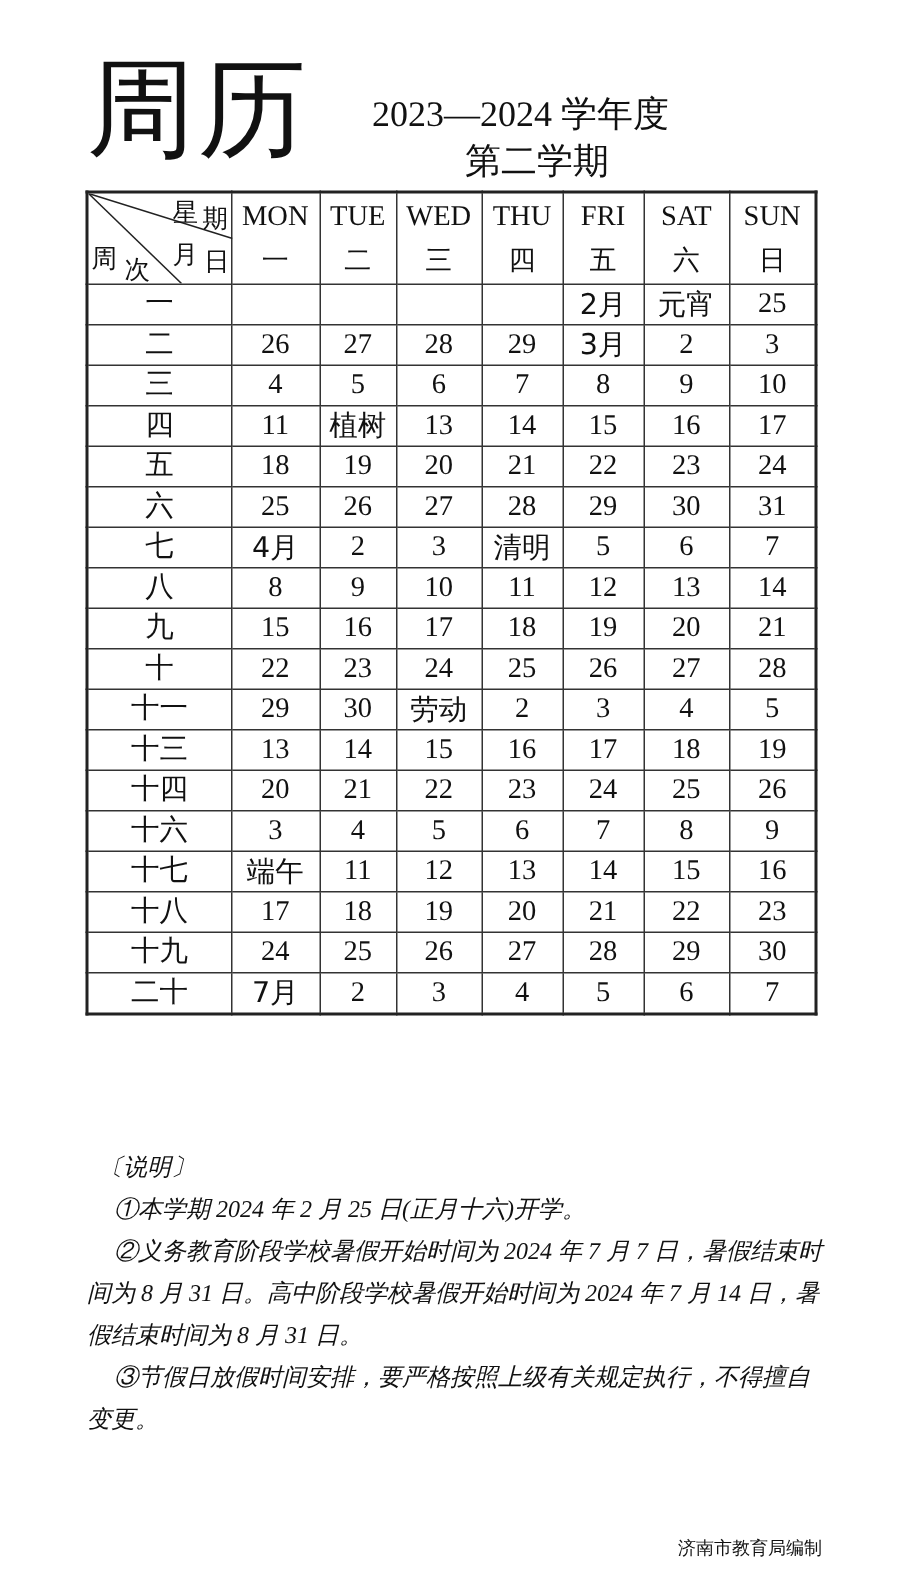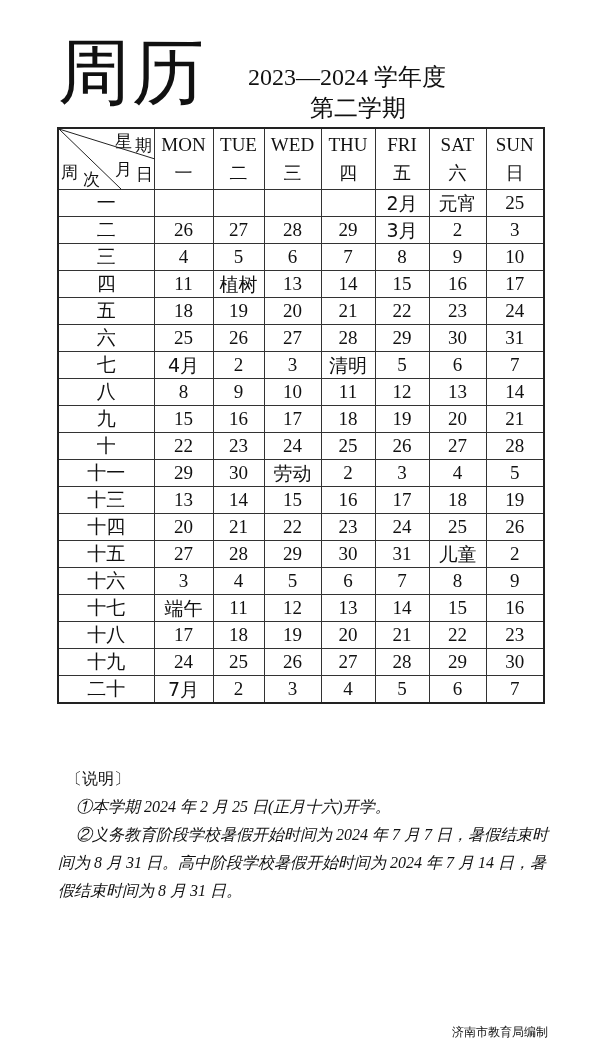--- a/index.html
+++ b/index.html
@@ -34,21 +34,21 @@
   th .en { display: block; line-height: 28px; font-size: 19px; }
   th .zh { display: block; line-height: 28px; font-size: 18px; }
   td.wk { font-size: 18px; }
   td.mark { font-weight: bold; font-family: "DejaVu Sans", "Liberation Sans", sans-serif; font-size: 15px; }
   th.corner { position: relative; }
   .corner-svg { position: absolute; left: 0; top: 0; }
   .c-lbl { position: absolute; font-size: 17px; line-height: 18px; }
   .notes { position: absolute; left: 58px; top: 765px; width: 490px; font-size: 16px; line-height: 28px; }
   .notes p { margin: 0; }
   .notes .ind { text-indent: 18px; font-style: italic; }
-  .notes .hdr { margin-left: 8px; }
+  .notes .hdr { margin-left: 8px; font-style: italic; }
   .author { position: absolute; right: 52px; top: 1024px; font-size: 12px; }
 </style>
 </head>
 <body>
 
 <div class="big-title">周历</div>
 <div class="year-title">2023—2024 学年度</div>
 <div class="term-title">第二学期</div>
 
 <table class="cal">
@@ -231,30 +231,20 @@
         <td class="wk">十四</td>
         <td>20</td>
         <td>21</td>
         <td>22</td>
         <td>23</td>
         <td>24</td>
         <td>25</td>
         <td>26</td>
       </tr>
       <tr>
-        <td class="wk">十五</td>
-        <td>27</td>
-        <td>28</td>
-        <td>29</td>
-        <td>30</td>
-        <td>31</td>
-        <td class="mark">儿童</td>
-        <td>2</td>
-      </tr>
-      <tr>
         <td class="wk">十六</td>
         <td>3</td>
         <td>4</td>
         <td>5</td>
         <td>6</td>
         <td>7</td>
         <td>8</td>
         <td>9</td>
       </tr>
       <tr>
@@ -297,14 +287,15 @@
         <td>6</td>
         <td>7</td>
       </tr>
     </tbody>
 </table>
 
 <div class="notes">
   <p class="hdr">〔说明〕</p>
   <p class="ind">①本学期 2024 年 2 月 25 日(正月十六)开学。</p>
   <p class="ind">②义务教育阶段学校暑假开始时间为 2024 年 7 月 7 日，暑假结束时间为 8 月 31 日。高中阶段学校暑假开始时间为 2024 年 7 月 14 日，暑假结束时间为 8 月 31 日。</p>
+  <p class="ind">③节假日放假时间安排，要严格按照上级有关规定执行，不得擅自变更。</p>
 </div>
 <div class="author">济南市教育局编制</div>
 
 </body></html>

